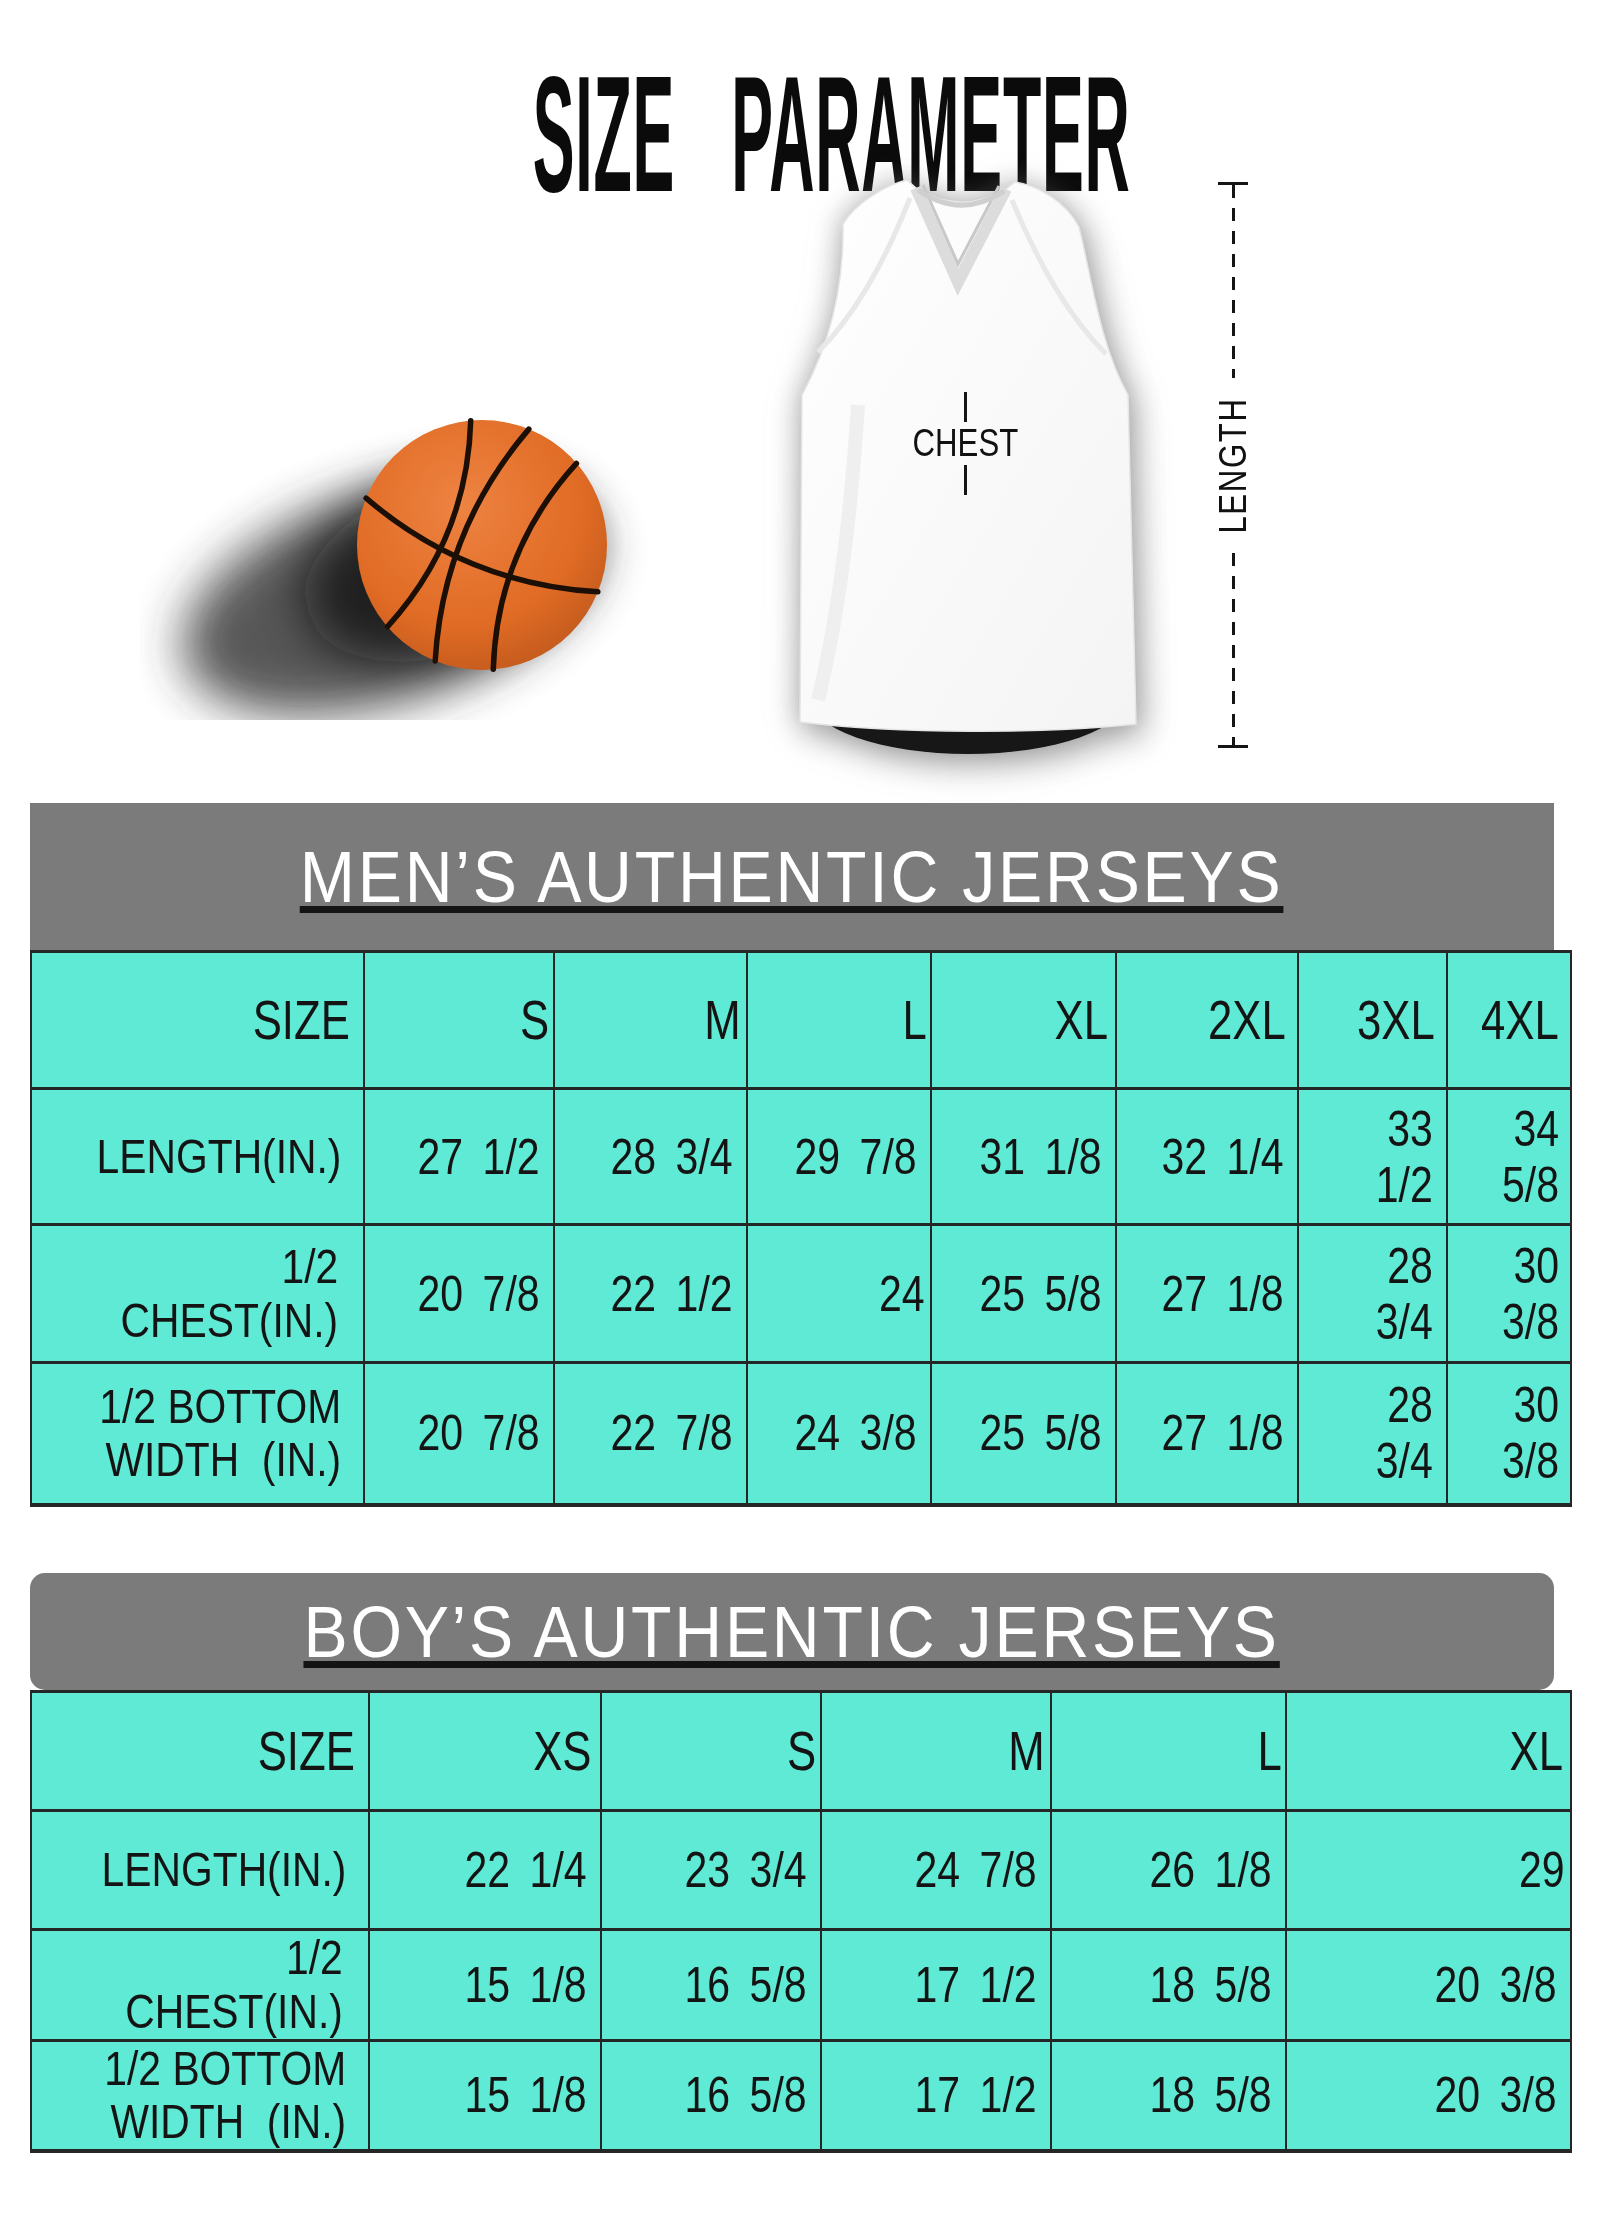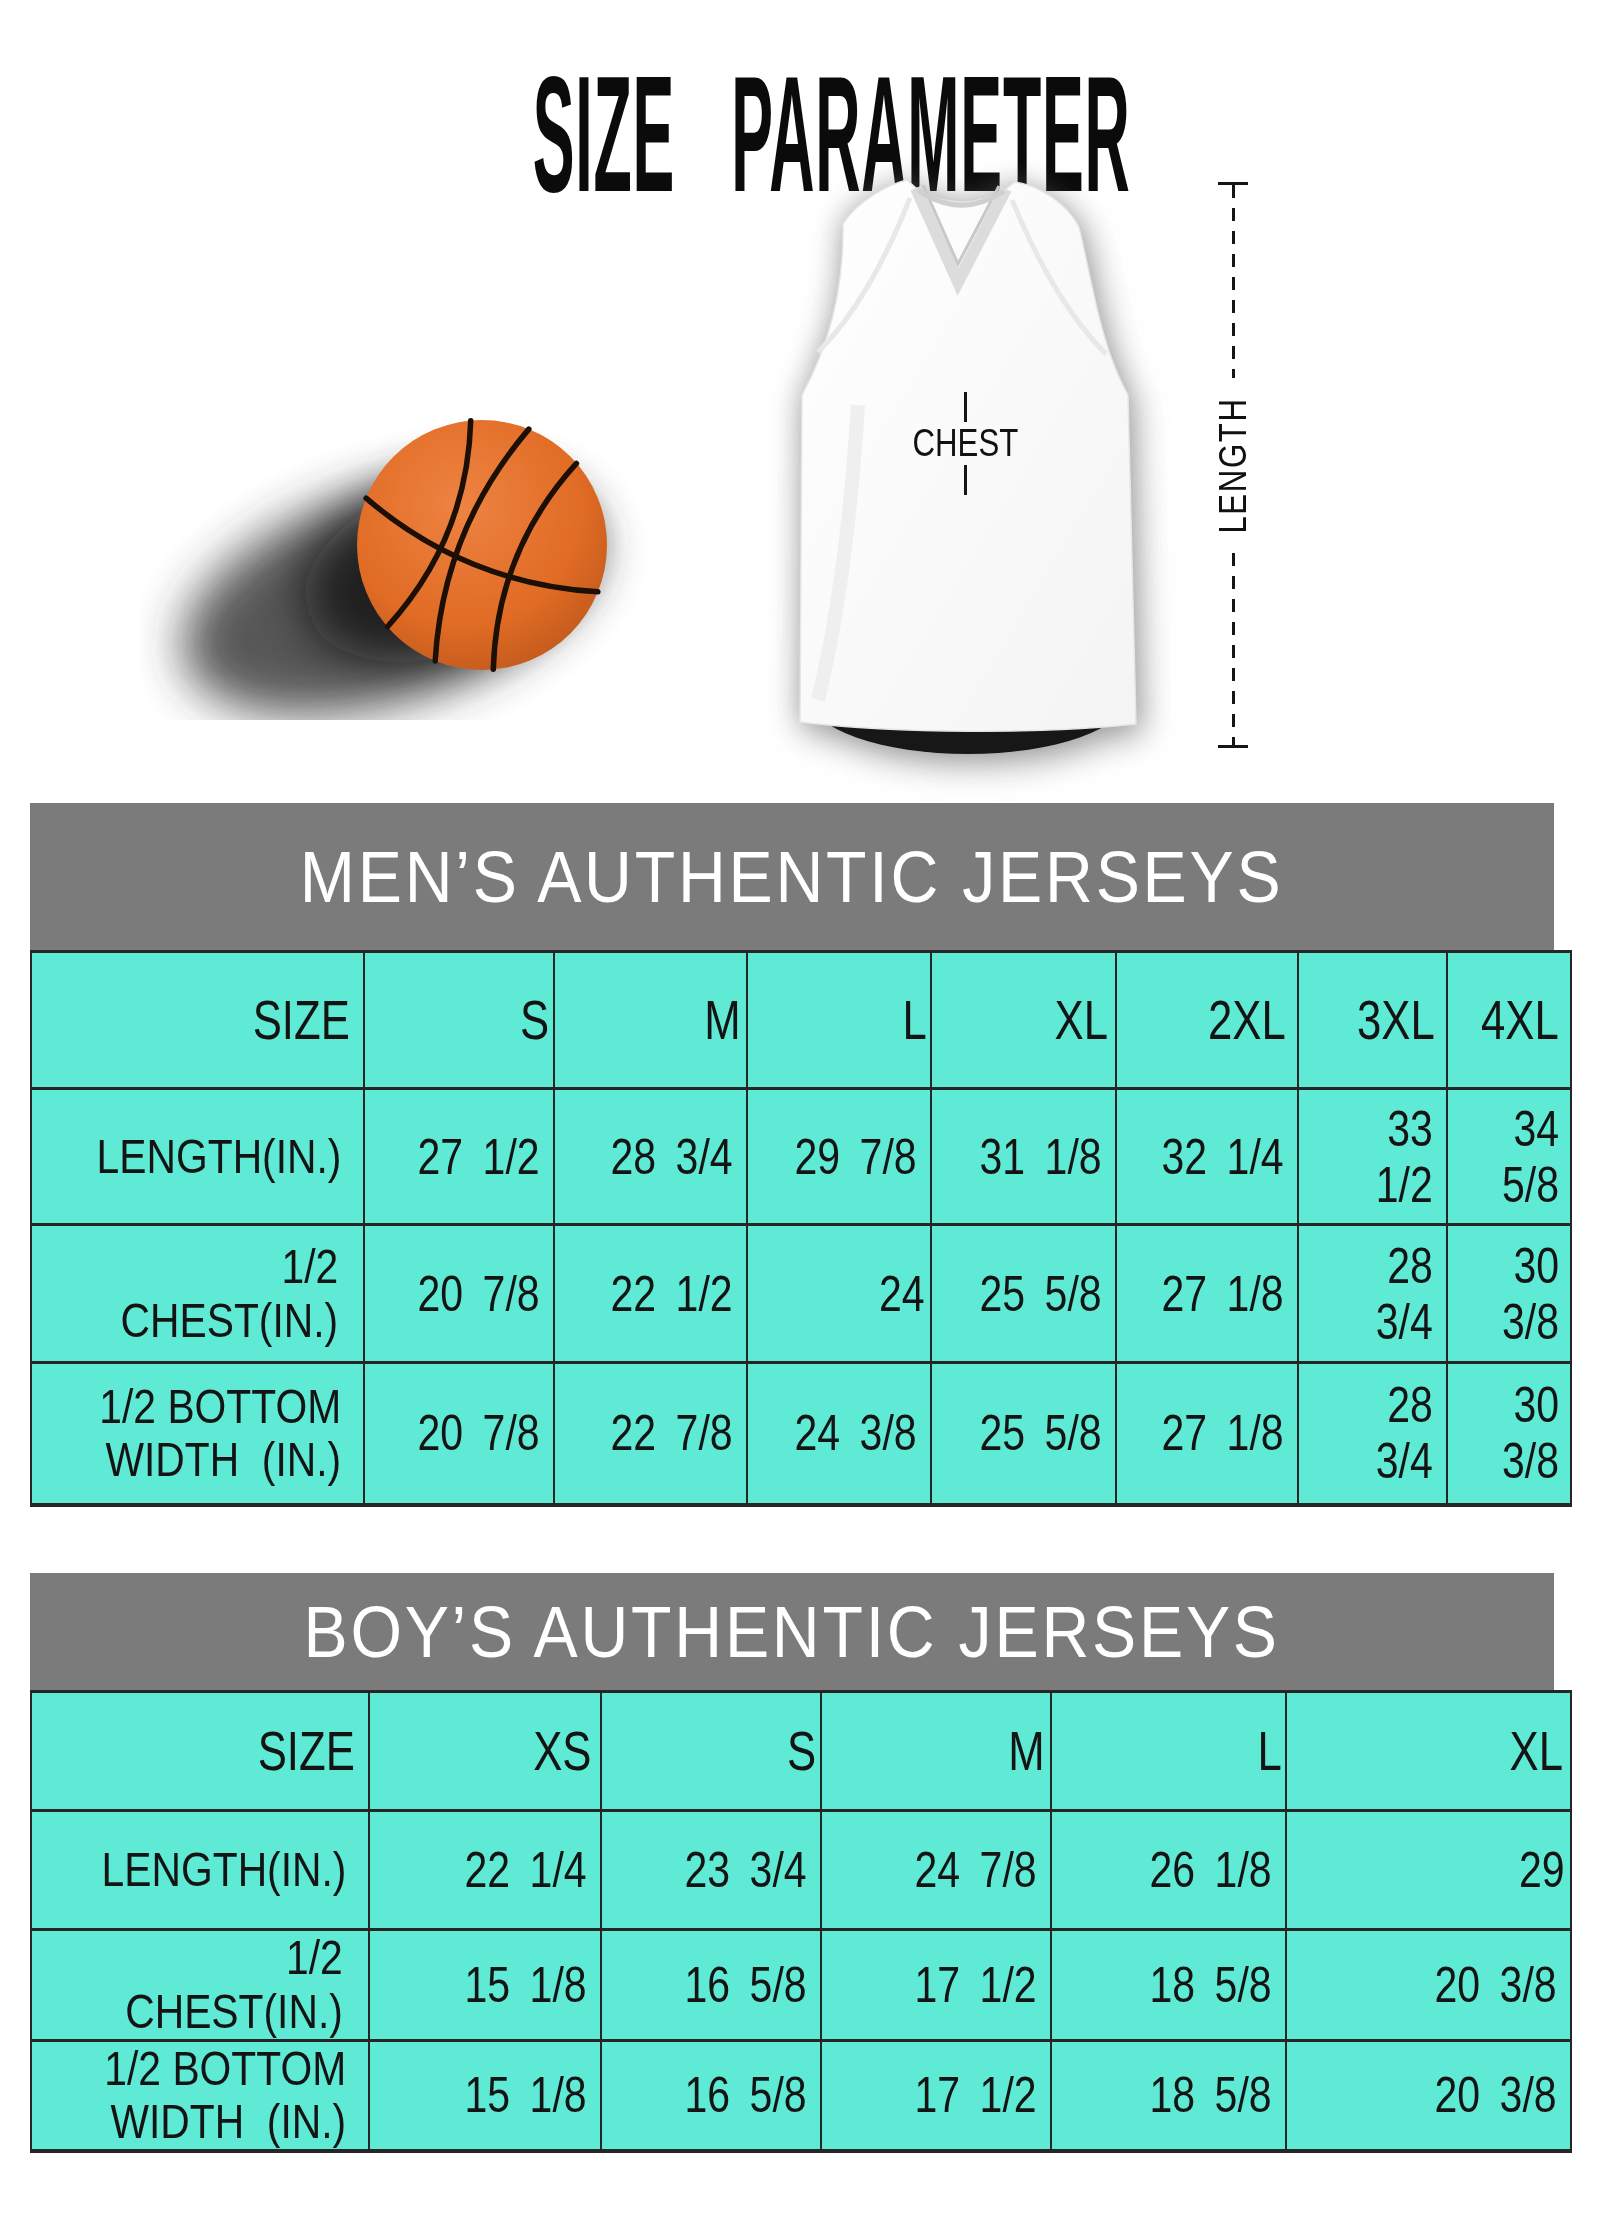--- a/index.html
+++ b/index.html
@@ -26,26 +26,26 @@
 
   .length-line{position:absolute;left:1217px;top:62px;width:32px;height:566px;display:flex;
                flex-direction:column;align-items:center;}
   .dash-v{flex:1;width:3px;background:repeating-linear-gradient(180deg,#151515 0 13px,transparent 13px 23px);}
   .tick-h{width:30px;height:3px;background:#151515;flex:0 0 auto;}
   .length-label-box{height:175px;width:32px;display:flex;align-items:center;justify-content:center;flex:0 0 auto;}
   .length-label-text{display:inline-block;transform:rotate(-90deg) scaleX(0.82);white-space:nowrap;
                      font-size:38px;color:#111;letter-spacing:2px;}
 
   
-  .size-table{position:absolute;left:30px;width:1524px;}
+  .size-table{position:absolute;left:30px;width:1524px;text-decoration:underline;}
   .size-table.mens{top:803px;}
   .size-table.boys{top:1573px;}
   .band{background:#7b7b7b;display:flex;align-items:center;justify-content:center;}
   .mens .band{height:147px;}
-  .boys .band{height:117px;}
+  .boys .band{height:117px;border-radius:15px;}
   .band-text{display:inline-block;color:#ffffff;font-size:72px;letter-spacing:3px;white-space:nowrap;
              transform:scaleX(0.92);}
   .size-table table{border-collapse:collapse;table-layout:fixed;width:1540px;
                     border:2px solid #262626;border-bottom-width:4px;}
   .size-table td{border-left:2px solid #262626;border-right:2px solid #262626;
                  border-top:3px solid #262626;border-bottom:3px solid #262626;
                  text-align:right;vertical-align:middle;padding:0;background:#5eead4;}
   .mens tr.m-r0{height:137px;} .mens tr.m-r1{height:136px;}
   .mens tr.m-r2{height:138px;} .mens tr.m-r3{height:142px;}
   .boys tr.b-r0{height:119px;} .boys tr.b-r1{height:119px;}

